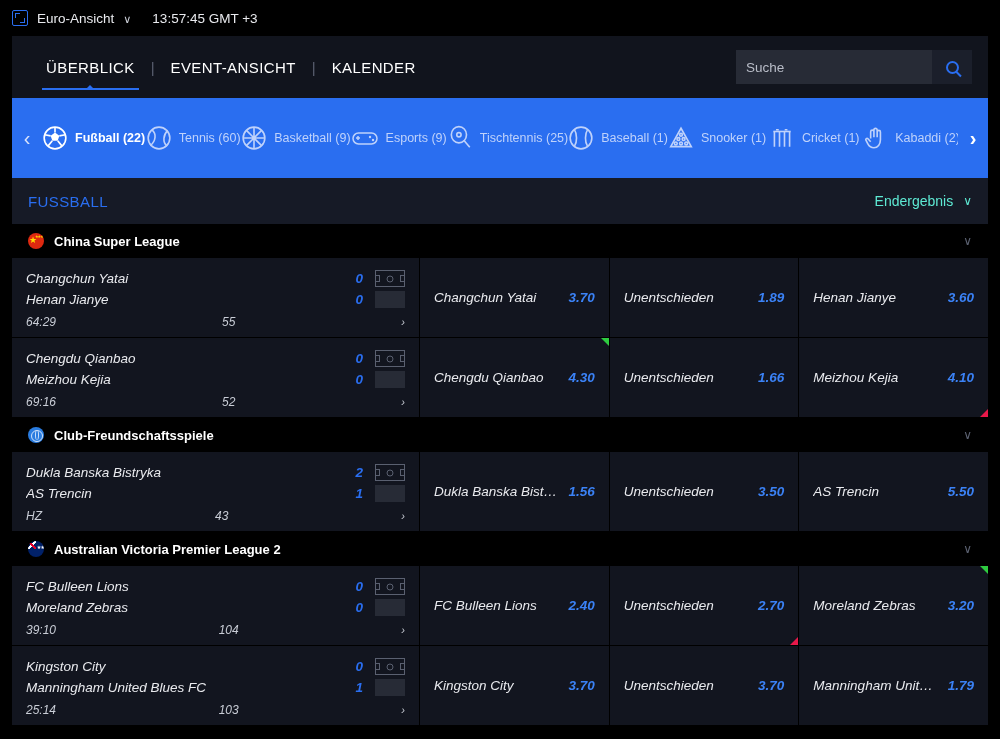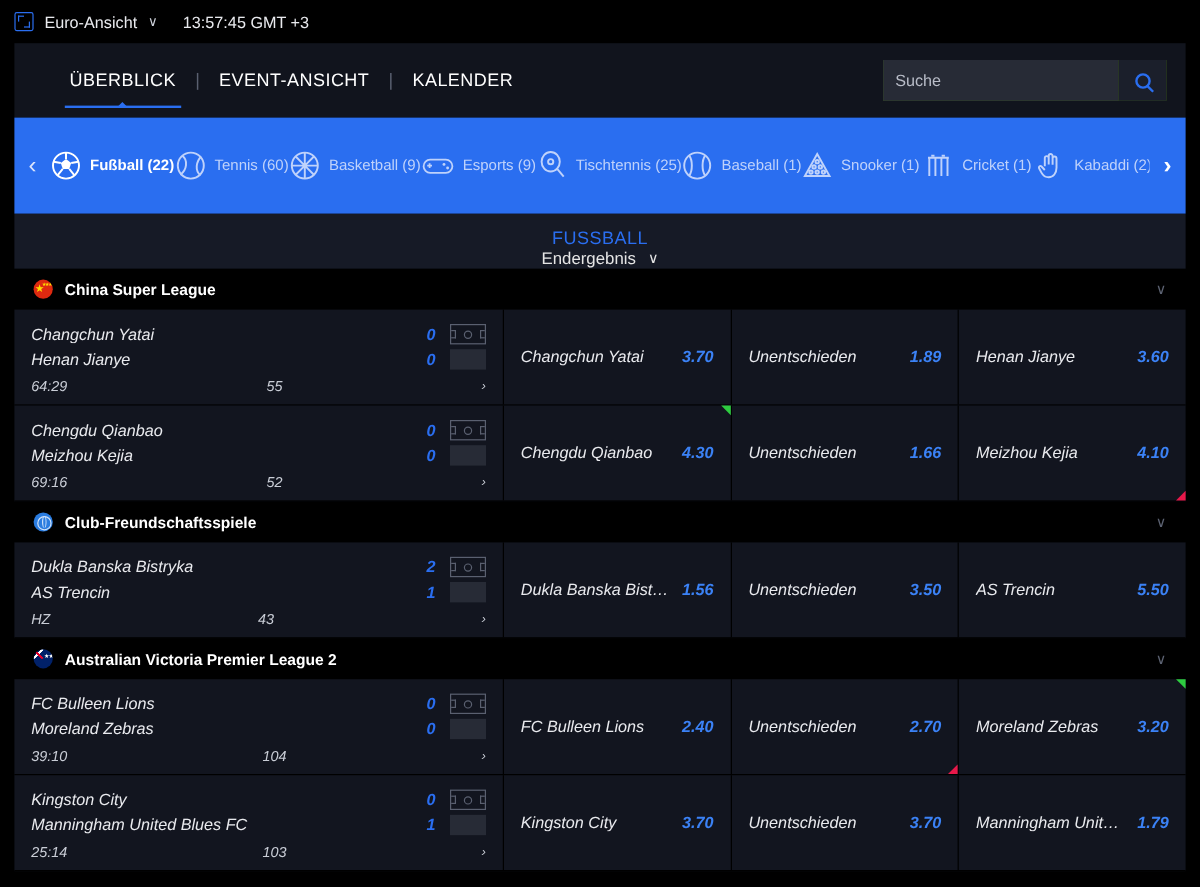--- a/index.html
+++ b/index.html
@@ -28,21 +28,21 @@
   .sb-label{font-size:13.5px;color:#e9eaee;}
   .chev-sm{color:#cfd3dc;font-size:11px;line-height:1;transform:translateY(1px);}
   .sb-time{font-size:13.5px;color:#e9eaee;margin-left:12px;}
 
   
   .navbar{
     position:relative;
     height:62px; background:#11141d;
     margin:0 12px; display:flex; align-items:center;
   }
-  .tabs{display:flex;align-items:center;height:100%;padding-left:32px;gap:0;}
+  .tabs{display:flex;align-items:center;height:100%;padding-left:20px;gap:0;}
   .tab{
     position:relative;height:100%;display:flex;align-items:center;
     color:#ffffff;font-size:15px;letter-spacing:.4px;padding:0 14px;cursor:pointer;
   }
   .tab.active{font-weight:400;}
   .tab.active .underline{
     position:absolute;left:10px;right:10px;bottom:8px;height:2px;background:#2a6ef0;
   }
   .tab.active .underline:after{
     content:"";position:absolute;left:50%;margin-left:-5px;bottom:0px;
@@ -85,24 +85,24 @@
     flex:0 0 96px;height:100%;display:flex;flex-direction:row;align-items:center;
     justify-content:center;gap:7px;color:#bfd2fb;font-size:12.5px;cursor:pointer;white-space:nowrap;
   }
   .sp-item.active{color:#ffffff;font-weight:bold;}
   .sp-item svg{display:block;}
   .sp-item .ico{height:26px;display:flex;align-items:center;justify-content:center;}
 
   
   .cat-bar{
     margin:0 12px;height:46px;background:#161a26;display:flex;align-items:center;
-    justify-content:space-between;padding:12px 16px;flex-direction:column;
+    justify-content:space-between;padding:0 16px;
   }
   .cat-title{color:#2a6ef0;font-size:15px;letter-spacing:.4px;}
-  .cat-right{display:flex;align-items:center;gap:10px;color:#e5e5e5;font-size:14px;cursor:pointer;}
+  .cat-right{display:flex;align-items:center;gap:10px;color:#5eead4;font-size:14px;cursor:pointer;}
   .cat-right .cv{font-size:12px;}
 
   
   .list{margin:0 12px;}
   .league-head{
     height:34px;background:#000000;display:flex;align-items:center;
     padding:16px 16px;justify-content:space-between;cursor:pointer;
   }
   .lh-left{display:flex;align-items:center;gap:10px;}
   .lh-name{color:#ffffff;font-size:13px;font-weight:bold;}

